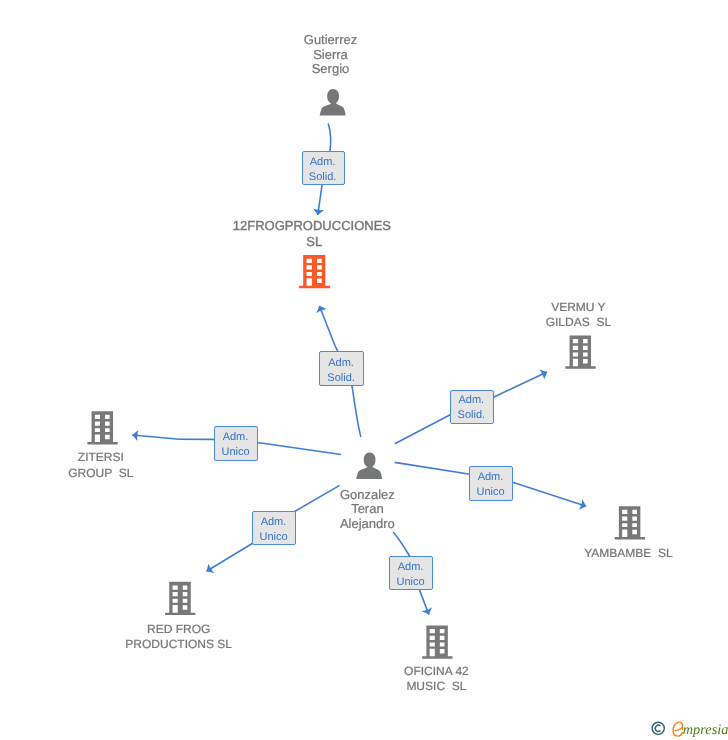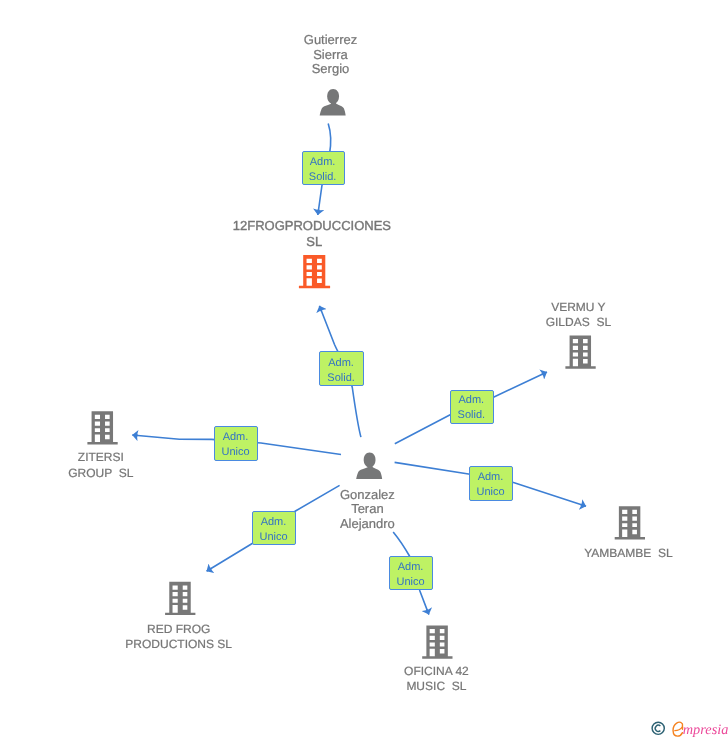--- a/index.html
+++ b/index.html
@@ -6,28 +6,28 @@
   html,body{margin:0;padding:0;}
   body{width:728px;height:740px;background:#ffffff;position:relative;overflow:hidden;
        font-family:"Liberation Sans",sans-serif;
        -webkit-font-smoothing:antialiased;text-rendering:geometricPrecision;}
   #graph{position:absolute;left:0;top:0;width:728px;height:740px;}
   .nlabel{position:absolute;text-align:center;color:#767676;white-space:pre;-webkit-text-stroke:0.22px #767676;}
   .nlabel.person{font-size:13px;line-height:14.7px;}
   .nlabel.company{font-size:12px;line-height:15.4px;}
   .nlabel.highlight{font-size:13px;line-height:15.2px;-webkit-text-stroke:0.38px #767676;}
   .elabel{position:absolute;box-sizing:border-box;border:1.5px solid #4a8ae0;border-radius:2px;
-          background:#bef264;color:#3373c4;font-size:11px;line-height:15px;text-align:center;
+          background:#e5e5e5;color:#3373c4;font-size:11px;line-height:15px;text-align:center;
           display:flex;flex-direction:column;justify-content:center;align-items:center;white-space:pre;}
   .elabel > span{display:block;position:relative;top:1.8px;left:-0.5px;}
   #footer{position:absolute;left:651px;top:719px;width:77px;height:21px;}
   #footer .cmark{position:absolute;left:0px;top:2.2px;width:14.4px;height:14.6px;}
   #footer .brand{position:absolute;left:31.8px;top:0.5px;
                  font-family:"Liberation Serif",serif;font-style:italic;font-size:14.3px;
-                 color:#ec4899;letter-spacing:0px;line-height:20px;white-space:nowrap;}
+                 color:#4d7c0f;letter-spacing:0px;line-height:20px;white-space:nowrap;}
   #footer .swashE{position:absolute;left:20.5px;top:1.8px;}
 </style>
 </head>
 <body>
 
 <svg id="graph" width="728" height="740" viewBox="0 0 728 740" xmlns="http://www.w3.org/2000/svg">
   <defs>
     <marker id="arrow" viewBox="0 0 6.1 11.2" refX="6.1" refY="5.6" markerUnits="userSpaceOnUse" markerWidth="6.1" markerHeight="11.2" orient="auto-start-reverse">
       <path d="M 6.1 5.6 L 0.3 0 L 1.05 4.25 L 0 5.6 L 1.05 6.95 L 0.3 11.2 Z" fill="#3d7fd4"></path>
     </marker>

